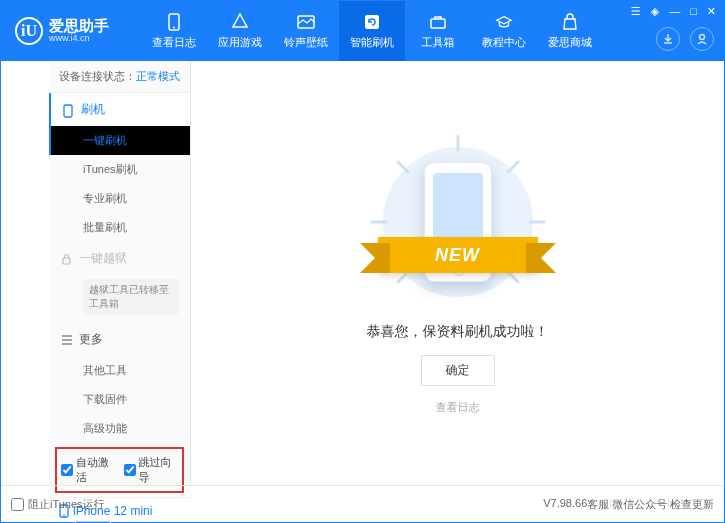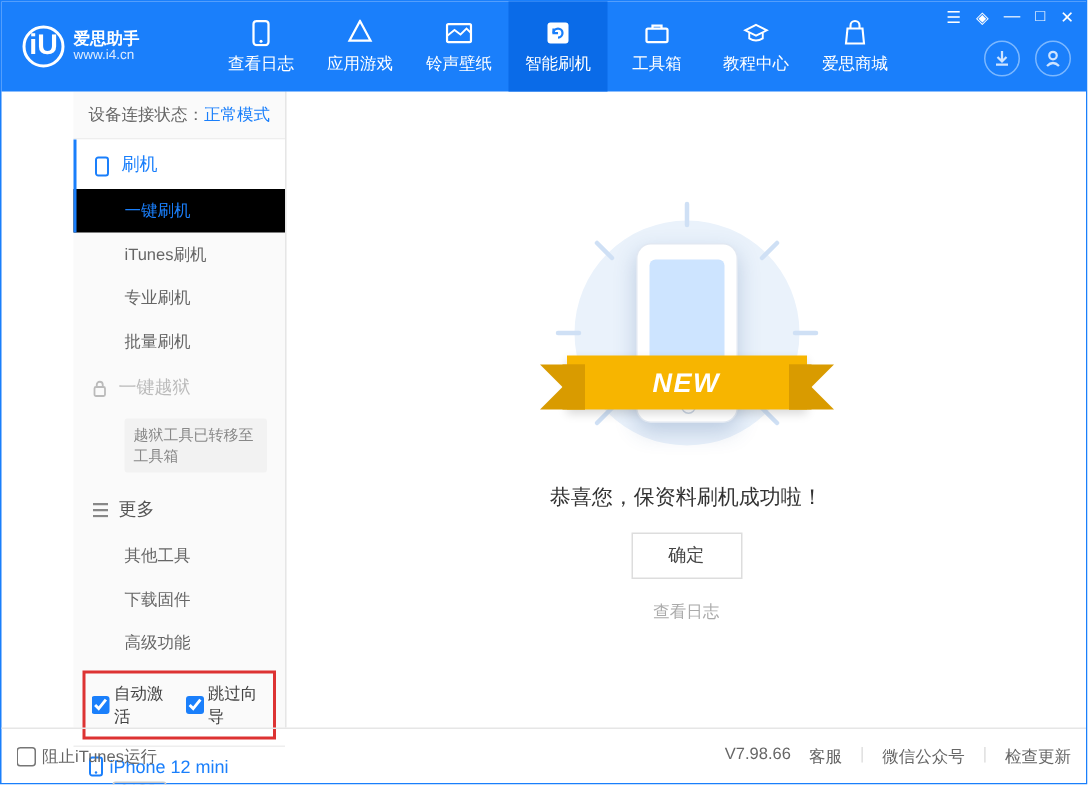--- a/index.html
+++ b/index.html
@@ -2,23 +2,23 @@
 <html><head>
 <meta charset="utf-8">
 <style>
 * { box-sizing: border-box; margin: 0; padding: 0; }
 body { font-family: "Microsoft YaHei", Arial, sans-serif; width: 725px; height: 523px; font-size: 12px; color: #333; background: #fff; }
 .app { width: 725px; height: 523px; border: 1px solid #1a7ffb; display: flex; flex-direction: column; }
 
 
 .header { background: #1a7ffb; height: 60px; display: flex; align-items: center; color: #fff; position: relative; }
 .logo-area { display: flex; align-items: center; padding: 0 14px; min-width: 140px; }
-.logo-circle { width: 28px; height: 28px; border: 2px solid #fff; border-radius: 50%; display: flex; align-items: center; justify-content: center; font-weight: bold; font-size: 19px; margin-right: 6px; }
+.logo-circle { width: 28px; height: 28px; border: 2px solid #fff; border-radius: 50%; display: flex; align-items: center; justify-content: center; font-weight: bold; font-size: 16px; margin-right: 6px; font-family: Liberation Serif, serif; }
 .logo-text { display: flex; flex-direction: column; line-height: 1.1; }
-.logo-title { font-size: 11px; font-weight: bold; }
+.logo-title { font-size: 15px; font-weight: bold; }
 .logo-sub { font-size: 9px; opacity: .85; }
 .nav { display: flex; height: 100%; }
 .nav-item { width: 66px; display: flex; flex-direction: column; align-items: center; justify-content: center; gap: 4px; cursor: pointer; font-size: 11px; }
 .nav-item.active { background: #0a6be8; }
 .nav-item .ico { width: 18px; height: 18px; display: flex; align-items: center; justify-content: center; }
 .win-controls { position: absolute; right: 8px; top: 4px; display: flex; gap: 10px; font-size: 11px; }
 .win-controls span { cursor: pointer; }
 .header-actions { position: absolute; right: 10px; bottom: 10px; display: flex; gap: 10px; }
 .circle-btn { width: 24px; height: 24px; border: 1.5px solid #7cb8ff; border-radius: 50%; display: flex; align-items: center; justify-content: center; cursor: pointer; }
 .circle-btn svg { stroke: #cfe4ff; }
@@ -60,21 +60,21 @@
 .ribbon::before { left: -18px; border-left-color: transparent; }
 .ribbon::after { right: -18px; border-right-color: transparent; }
 
 .success-text { margin-top: 26px; font-size: 14px; color: #333; }
 .ok-btn { margin-top: 14px; padding: 6px 24px; border: 1px solid #ddd; background: #fff; cursor: pointer; font-size: 12px; color: #444; }
 .log-link { margin-top: 14px; color: #aaa; font-size: 11px; cursor: pointer; }
 
 
 .footer { height: 26px; border-top: 1px solid #e6e6e6; display: flex; align-items: center; padding: 18px 10px; font-size: 11px; color: #666; }
 .footer .left { display: flex; align-items: center; gap: 4px; }
-.footer .right { margin-left: auto; display: flex; gap: 12px; }
+.footer .right { margin-left: auto; display: flex; }
 .footer .sep { color: #ddd; }
 </style>
 </head>
 <body>
 
 <div class="app">
 
   <div class="header">
     <div class="logo-area">
       <div class="logo-circle">iU</div>

